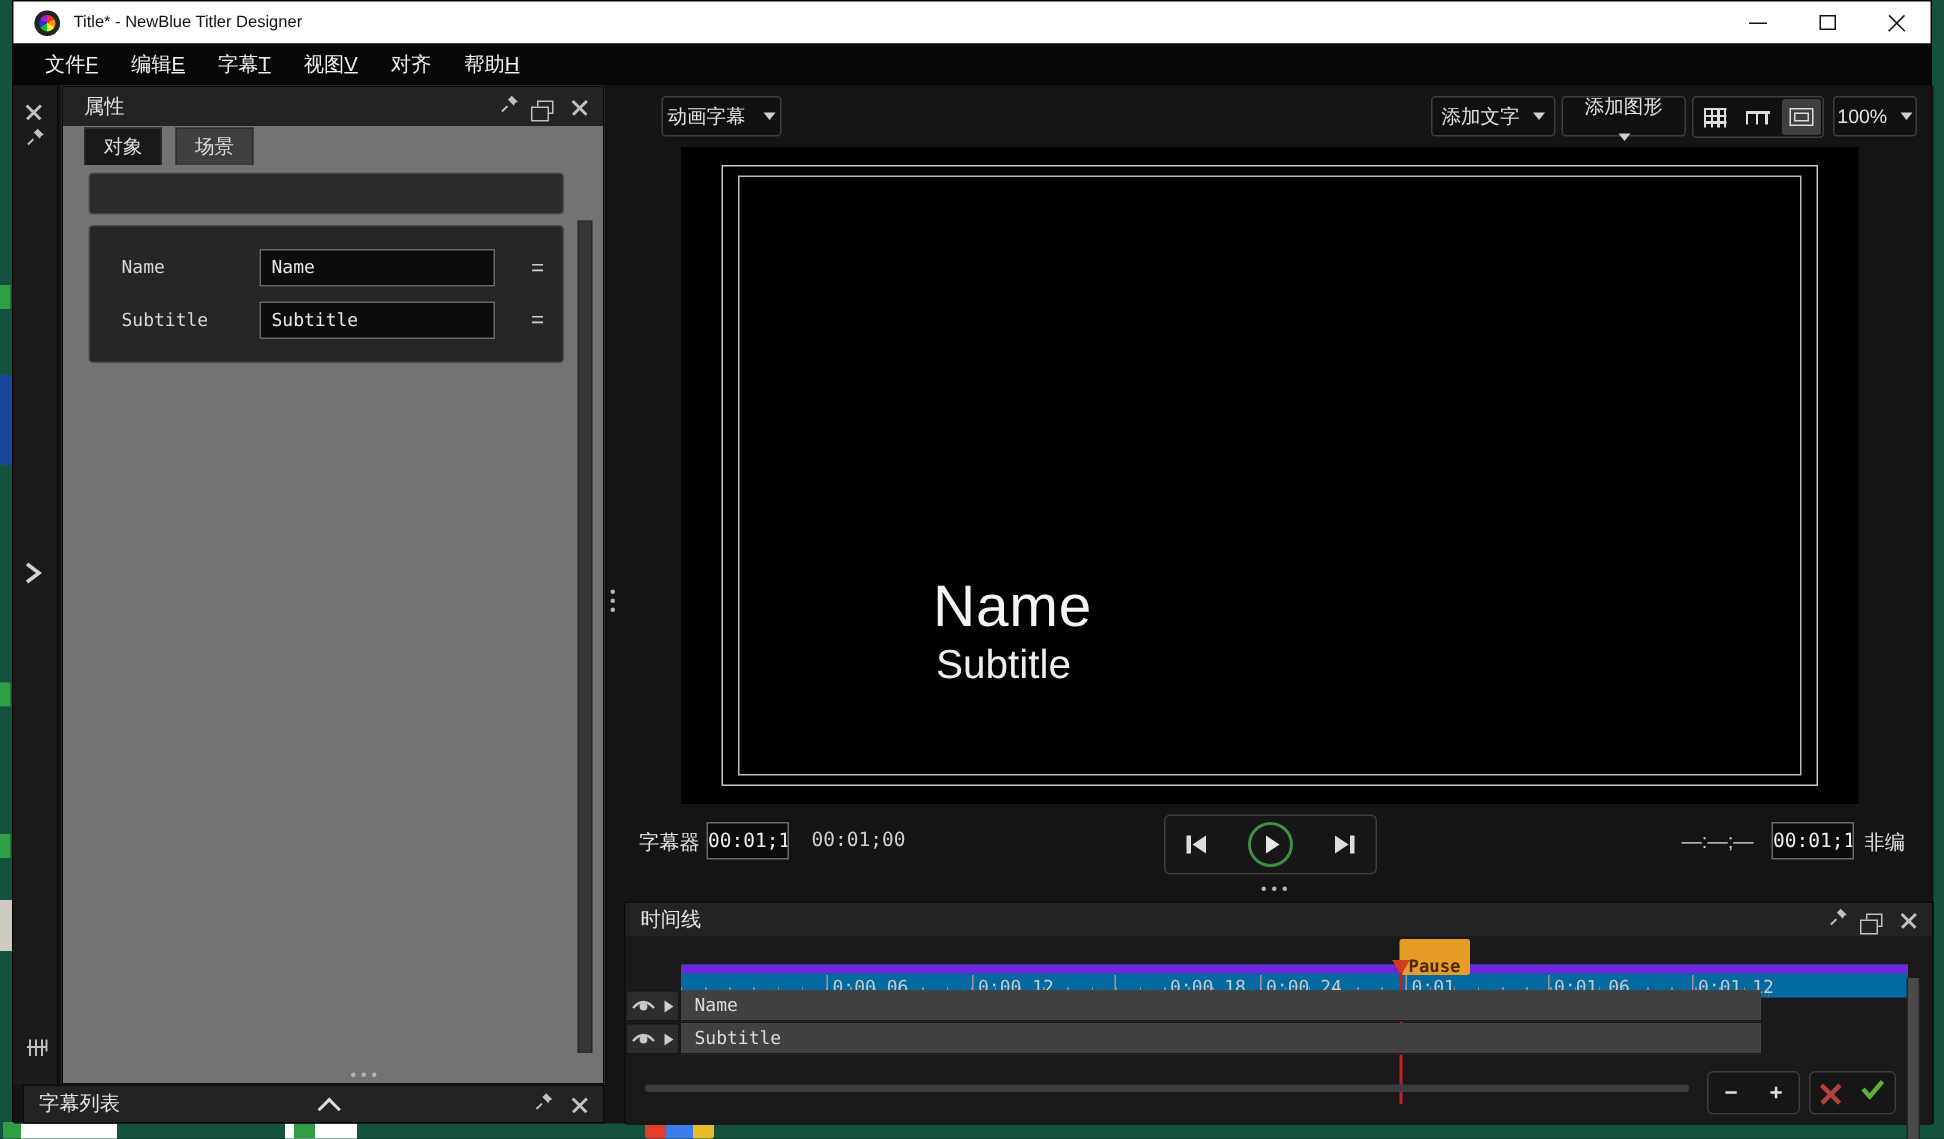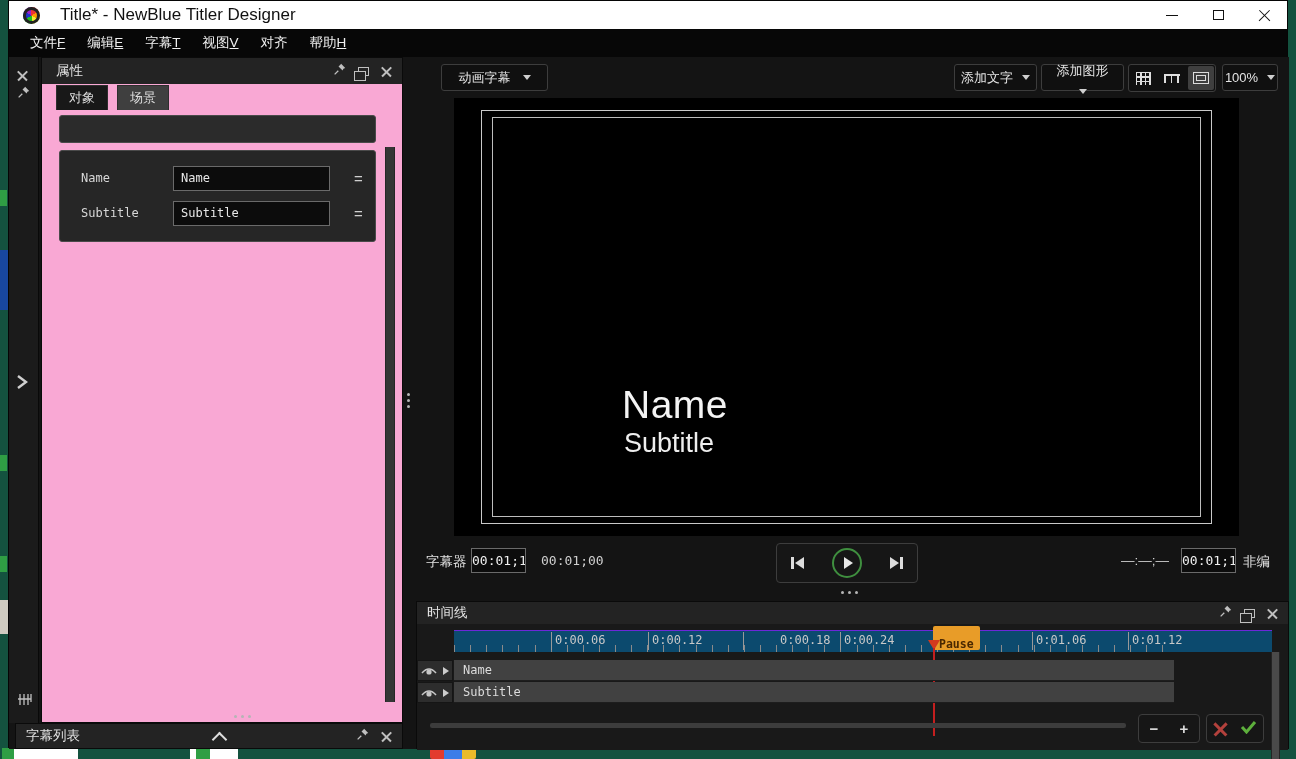--- a/index.html
+++ b/index.html
@@ -15,21 +15,21 @@
   
   #win { position:absolute; left:8px; top:0; width:1280px; height:748px;
          background:#161616; border:1px solid #050505; }
 
   
   #titlebar { position:absolute; left:0; top:0; width:100%; height:28px; background:#ffffff;
               display:flex; align-items:center; }
   #logo { width:17px; height:17px; border-radius:50%; margin-left:14px;
           background:conic-gradient(#e33 0 60deg,#f90 60deg 120deg,#ee3 120deg 180deg,#2b2 180deg 240deg,#23c 240deg 300deg,#92c 300deg 360deg);
           box-shadow:inset 0 0 0 3px #222; }
-  #title-text { margin-left:20px; font-size:17px; color:#111; }
+  #title-text { margin-left:9px; font-size:11px; color:#111; }
   .win-ctrls { margin-left:auto; display:flex; height:100%; }
   .win-btn { width:46px; height:100%; display:flex; align-items:center; justify-content:center; cursor:default; }
   .glyph-min { width:12px; height:0; border-top:1.5px solid #111; }
   .glyph-max { width:11px; height:10px; border:1.2px solid #111; }
   .glyph-close { position:relative; width:13px; height:13px; }
   .glyph-close::before,.glyph-close::after { content:""; position:absolute; left:-1px; top:6px;
       width:15px; height:1.4px; background:#111; }
   .glyph-close::before { transform:rotate(45deg); } .glyph-close::after { transform:rotate(-45deg); }
 
   
@@ -57,21 +57,21 @@
   .dots-h span { width:3px; height:3px; border-radius:50%; background:#b5b5b5; }
   .dots-v { display:flex; flex-direction:column; gap:3px; }
   .dots-v span { width:3px; height:3px; border-radius:50%; background:#b5b5b5; }
 
   
   .panel-hdr { position:absolute; background:#232323; display:flex; align-items:center;
                color:#e2e2e2; font-size:13.5px; }
   .hdr-icons { margin-left:auto; display:flex; gap:12px; align-items:center; padding-right:10px; }
 
   
-  #props { position:absolute; left:32px; top:0; width:362px; height:666px; background:#f9a8d4;
+  #props { position:absolute; left:32px; top:0; width:362px; height:666px; background:#737373;
            border:1px solid #0a0a0a; }
   #props-tabs { position:absolute; left:14px; top:27px; display:flex; gap:9px; }
   .tab { font-size:13px; color:#ddd; padding:3px 12px; background:#181818; border:1px solid #2e2e2e; border-bottom:none; }
   .tab.active { background:#3f3f3f; }
   #subtab-box { position:absolute; left:17px; top:57px; width:317px; height:28px;
                 border:1px solid #4a4a4a; border-radius:3px; display:flex; overflow:hidden; background:#2b2b2b; }
   .subtab { flex:1; display:flex; align-items:center; justify-content:center; font-size:13px; color:#ddd; }
   .subtab.active { background:#131313; }
   #fields-box { position:absolute; left:17px; top:92px; width:317px; height:92px;
                 border:1px solid #4a4a4a; border-radius:3px; background:#262626; }
@@ -131,22 +131,22 @@
               display:flex; align-items:center; justify-content:center; }
   #play-btn .tri-r { border-left-color:#e8e8e8; margin-left:3px; }
   .skip { display:flex; align-items:center; gap:1px; }
 
   
   #timeline { position:absolute; left:407px; top:544px; width:873px; height:148px; background:#1d1d1d;
               border:1px solid #0a0a0a; }
   #tl-hdr { position:absolute; left:0; top:0; width:100%; height:22px; background:#232323;
             display:flex; align-items:center; color:#e2e2e2; font-size:13.5px; }
   #tl-body { position:absolute; left:0; top:22px; width:100%; height:126px; background:#191919; }
-  #ruler { position:absolute; left:37px; top:6px; width:818px; height:22px; background:#0c4a6e;
-           border-top:1px solid #6d28d9; }
+  #ruler { position:absolute; left:37px; top:19px; width:818px; height:22px; background:#0369a1;
+           border-top:6px solid #6d28d9; }
   #ruler .minor { position:absolute; left:0; bottom:0; width:725px; height:7px;
      background-image:repeating-linear-gradient(to right,#8a8a8a 0 1px,transparent 1px 16.1px); }
   .ruler-label { position:absolute; top:1px; height:18px; color:#c8c8c8; font-family:"DejaVu Sans Mono", monospace;
                  font-size:12px; border-left:1px solid #999; padding-left:3px; line-height:16px; }
   #pause-flag { position:absolute; left:516px; top:2px; background:#e89c28; color:#4a2800;
                 font-family:"DejaVu Sans Mono", monospace; font-size:11.5px; font-weight:bold;
                 padding:12px 6px; height:13px; line-height:13px; border-radius:2px; }
   #playhead-tri { position:absolute; left:511px; top:16px; width:0; height:0;
                   border-left:6px solid transparent; border-right:6px solid transparent; border-top:10px solid #d2391e; }
   #playhead-line { position:absolute; left:516px; top:24px; width:1.5px; height:88px; background:#c41f1f; }
@@ -292,21 +292,21 @@
     </div>
 
     <div class="abs dots-v" style="left:398px;top:336px;">
         <span></span>
         <span></span>
         <span></span>
       </div>
 
     <div id="right">
 
-      <div class="dd-btn" style="left:25px;top:7px;width:107px;gap:12px;">
+      <div class="dd-btn" style="left:25px;top:7px;width:80px;gap:12px;">
         <span>动画字幕</span>
           <span class="caret"></span>
       </div>
       <div class="dd-btn" style="left:538px;top:7px;width:83px;">
         <span>添加文字</span>
           <span class="caret"></span>
       </div>
       <div class="dd-btn" style="left:625px;top:7px;width:83px;flex-direction:column;">
         <span>添加图形</span>
           <span class="caret"></span>

